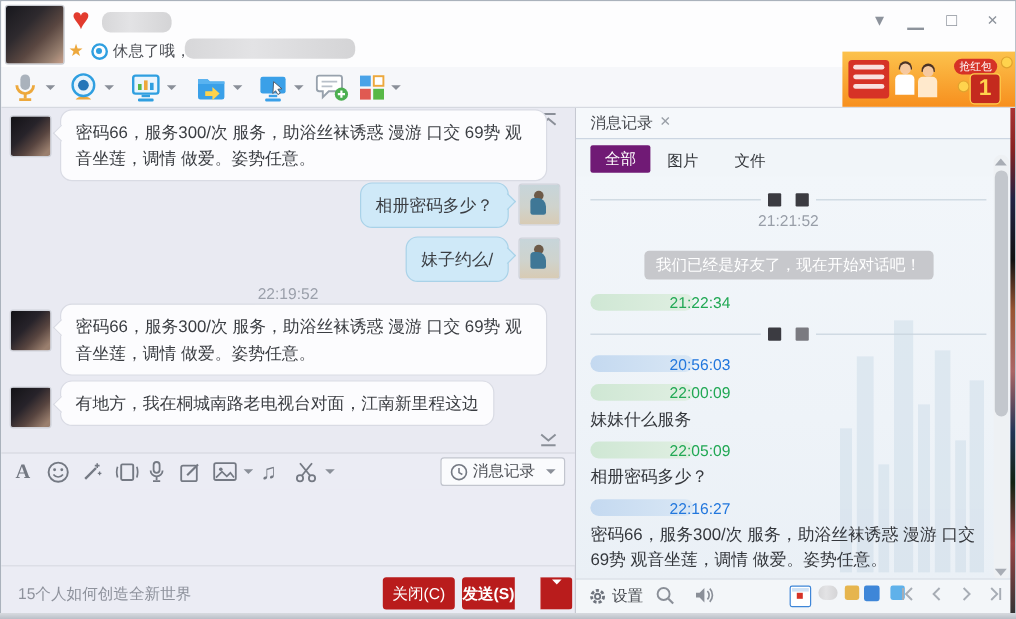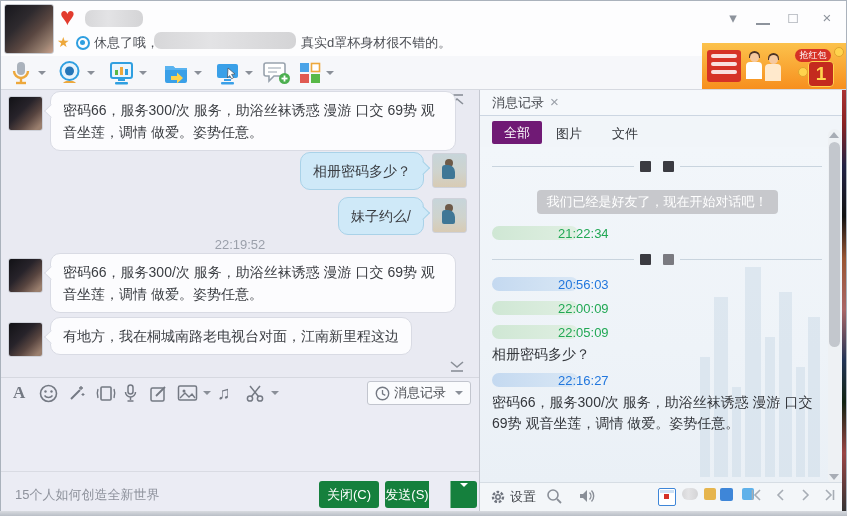--- a/index.html
+++ b/index.html
@@ -53,23 +53,23 @@
   .b-out .tail{right:-5px;top:10px;background:#cfe9f8;border-right:1px solid #a9d2e8;border-top:1px solid #a9d2e8;}
   .chat-time{position:absolute;left:0;right:0;text-align:center;color:#9ba0ab;font-size:13px;}
   .scrollhint{position:absolute;right:14px;width:16px;height:13px;}
   
   .input-toolbar{position:absolute;left:0;top:287px;width:100%;height:30px;border-top:1px solid #d6d8e0;background:#ebecf4;}
   .it-ico{position:absolute;top:5px;height:20px;display:flex;align-items:center;color:#747983;}
   .hist-btn{position:absolute;right:8px;top:3px;height:22px;border:1px solid #c2c5ce;border-radius:3px;background:#fafbfd;display:flex;align-items:center;padding:0 7px;font-size:13px;color:#4c4f55;gap:4px;}
   .input-area{position:absolute;left:0;top:318px;width:100%;height:63px;background:#ebecf4;}
   .bottom-bar{position:absolute;left:0;top:381px;width:100%;height:46px;border-top:1px solid #d9dbe3;}
   .tip{position:absolute;left:14px;top:14px;font-size:13px;color:#8e929c;}
-  .btn{position:absolute;top:9px;height:27px;background:#15803d;color:#fff;font-size:13px;text-align:center;line-height:27px;border-radius:3px;}
+  .btn{position:absolute;top:9px;height:27px;background:#b91c1c;color:#fff;font-size:13px;text-align:center;line-height:27px;border-radius:3px;}
   .btn-close{left:318px;width:60px;}
-  .btn-send{left:384px;width:44px;border-radius:3px 0 0 3px;}
+  .btn-send{left:384px;width:44px;border-radius:3px 0 0 3px;font-weight:bold;}
   .btn-send-caret{left:449px;width:26px;border-radius:0 3px 3px 0;border-left:1px solid rgba(255,255,255,.45);}
   .btn-send-caret .caret{border-top-color:#fff;margin:0 auto;}
   
   .panel{position:absolute;left:479px;top:89px;right:0;bottom:0;background:#f1f5f9;}
   .p-header{position:absolute;left:0;top:0;right:0;height:25px;background:#f5f8fb;border-bottom:1px solid #ccd6e2;font-size:13px;color:#45484e;}
   .p-title{position:absolute;left:12px;top:4px;}
   .p-close{position:absolute;left:70px;top:3px;color:#9aa0a8;font-size:15px;}
   .p-tabs{position:absolute;left:0;top:26px;right:0;height:31px;}
   .ftab{position:absolute;top:5px;font-size:13px;color:#34373c;}
   .ftab-active{left:12px;width:50px;height:23px;background:#701a75;color:#fff;text-align:center;line-height:23px;border-radius:2px;}
@@ -117,21 +117,20 @@
 <div class="win">
 
   <div class="titlebar">
     <div class="avatar-big"></div>
     <div class="heart">♥</div>
     <div class="redact name-redact"></div>
     <div class="star">★</div>
     <div class="swirl"></div>
     <div class="status-row status-prefix">休息了哦，</div>
     <div class="redact status-redact"></div>
-    <div class="status-row status-suffix">真实d罩杯身材很不错的。</div>
     <div class="win-controls">
       <div class="wc">▾</div>
       <div class="wc wc-min"></div>
       <div class="wc">□</div>
       <div class="wc">×</div>
     </div>
   </div>
 
   <div class="toolbar">
     <div class="tb-item" style="left:8px">
@@ -368,20 +367,21 @@
         <div class="sky-bar" style="left:108px;width:12px;height:160px"></div>
       </div>
 
       <div class="p-inner">
         <div class="sep">
             <span class="ln"></span>
             <span class="sq"></span>
             <span class="sq"></span>
             <span class="ln"></span>
           </div>
+        <div class="rec-time-center">21:21:52</div>
         <div class="sysbub"><span>我们已经是好友了，现在开始对话吧！</span></div>
 
         <div class="entry-head">
           <span class="nm nm-green redact"></span>
           <span class="t-green">21:22:34</span>
         </div>
 
         <div class="sep" style="margin-top:12px">
             <span class="ln"></span>
             <span class="sq"></span>
@@ -391,20 +391,21 @@
 
         <div class="entry-head" style="margin-top:10px">
           <span class="nm nm-blue redact"></span>
           <span class="t-blue">20:56:03</span>
         </div>
 
         <div class="entry-head">
           <span class="nm nm-green redact"></span>
           <span class="t-green">22:00:09</span>
         </div>
+        <div class="rec-msg">妹妹什么服务</div>
 
         <div class="entry-head">
           <span class="nm nm-green redact"></span>
           <span class="t-green">22:05:09</span>
         </div>
         <div class="rec-msg">相册密码多少？</div>
 
         <div class="entry-head">
           <span class="nm nm-blue redact"></span>
           <span class="t-blue">22:16:27</span>

